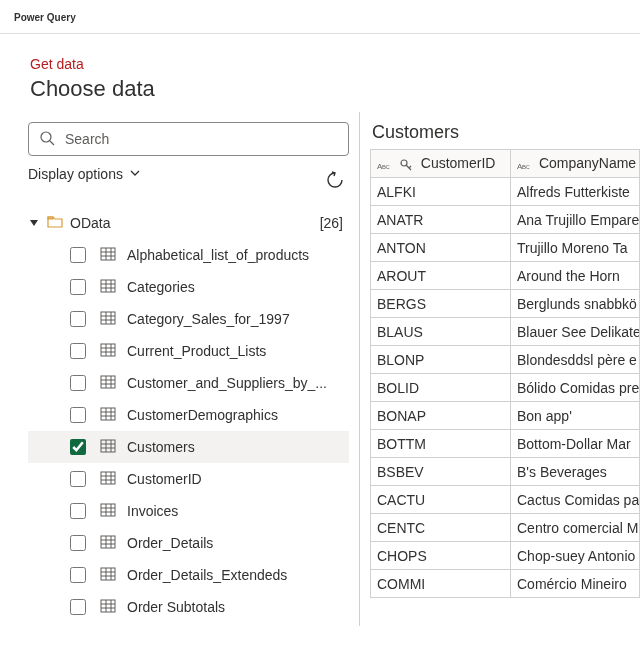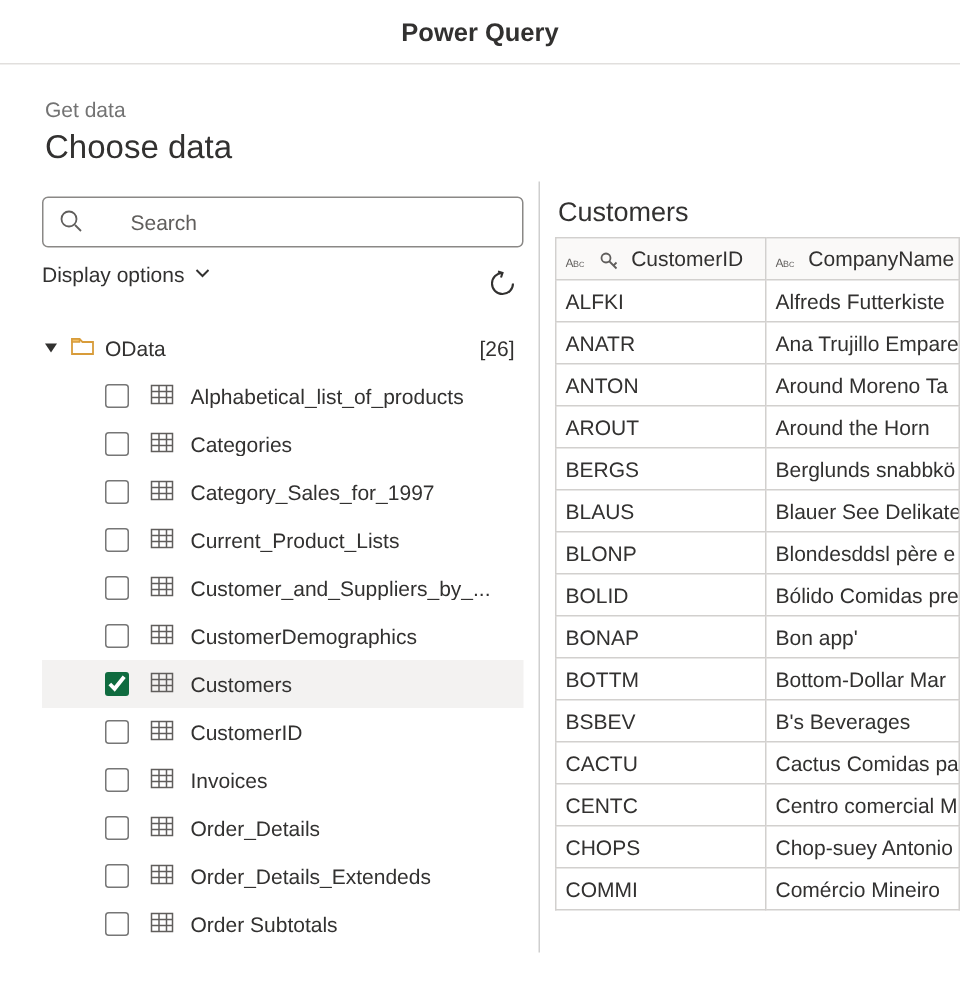--- a/index.html
+++ b/index.html
@@ -8,30 +8,29 @@
     font-family: "Segoe UI", Arial, sans-serif;
     font-size: 14px;
     color: #323130;
     background: #fff;
     width: 640px;
     height: 654px;
     overflow: hidden;
   }
   .titlebar {
     padding: 12px 14px 10px 14px;
-    font-size: 17px;
+    font-size: 10px;
     font-weight: 600;
     border-bottom: 1px solid #e1dfdd;
-    text-align: center;
   }
   .header {
     padding: 22px 30px 10px 30px;
   }
   .header .subtitle {
-    color: #737373;
+    color: #b91c1c;
     font-size: 14px;
     margin-bottom: 4px;
   }
   .header .title {
     font-size: 22px;
     font-weight: 400;
   }
   .content {
     display: flex;
     height: calc(100% - 140px);
@@ -42,21 +41,20 @@
     border-right: 1px solid #cfcfcf;
   }
   .searchbox {
     display: flex;
     align-items: center;
     border: 1px solid #8a8886;
     border-radius: 4px;
     height: 34px;
     padding: 0 10px;
     margin-bottom: 10px;
-    gap: 22px;
   }
   .searchbox svg { flex:0 0 auto; }
   .searchbox input {
     border: none;
     outline: none;
     flex: 1;
     font-size: 14px;
     margin-left: 8px;
     color: #323130;
     background: transparent;
@@ -379,21 +377,21 @@
           <tr>
             <td>ALFKI</td>
             <td>Alfreds Futterkiste</td>
           </tr>
           <tr>
             <td>ANATR</td>
             <td>Ana Trujillo Empare</td>
           </tr>
           <tr>
             <td>ANTON</td>
-            <td>Around Moreno Ta</td>
+            <td>Trujillo Moreno Ta</td>
           </tr>
           <tr>
             <td>AROUT</td>
             <td>Around the Horn</td>
           </tr>
           <tr>
             <td>BERGS</td>
             <td>Berglunds snabbkö</td>
           </tr>
           <tr>

